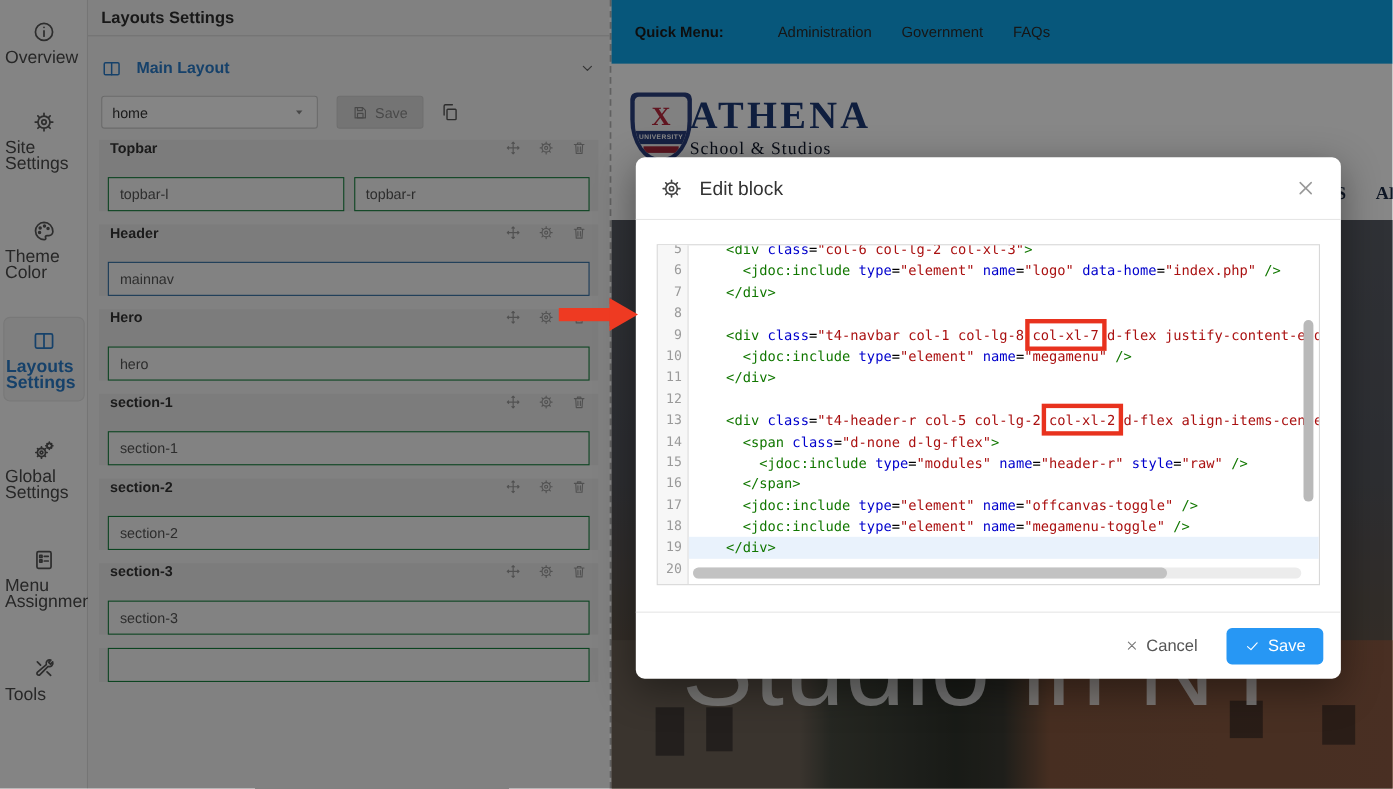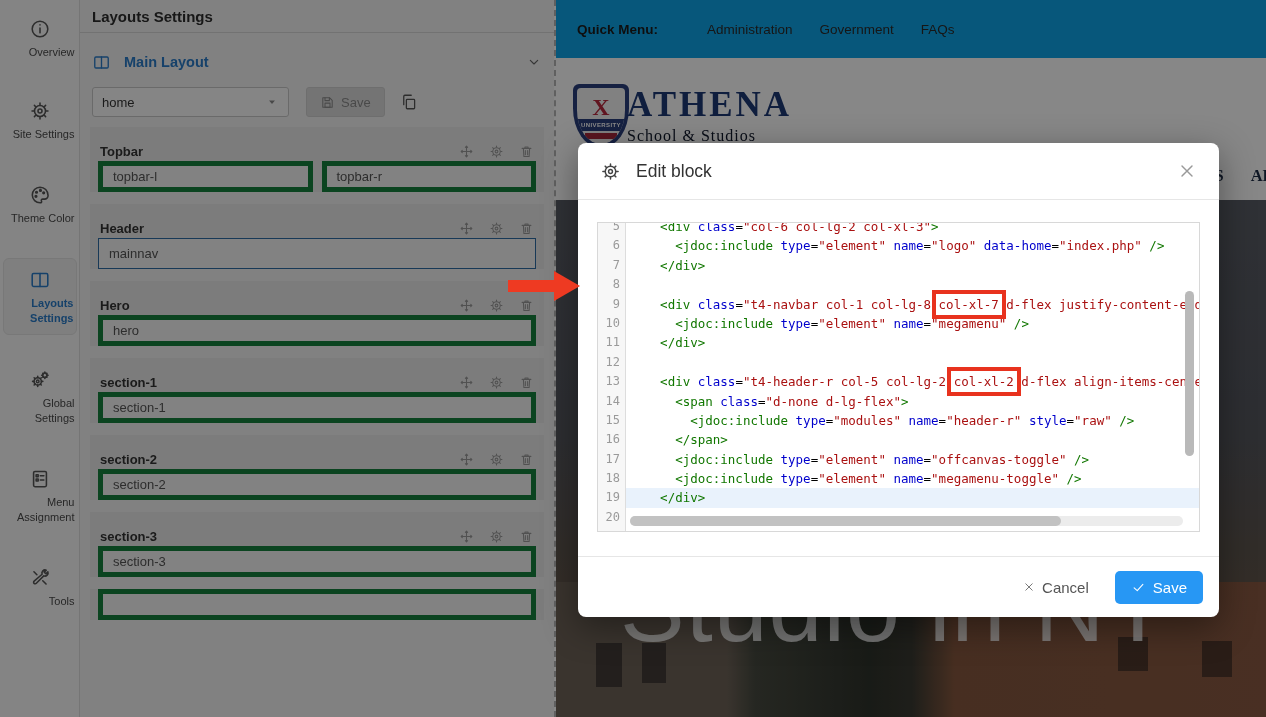--- a/index.html
+++ b/index.html
@@ -2,22 +2,22 @@
 <html><head>
 <meta charset="utf-8">
 <style>
   * { margin:0; padding:0; box-sizing:border-box; }
   html,body { width:1266px; height:717px; overflow:hidden; background:#fff;
     font-family:"Liberation Sans", sans-serif; position:relative; }
 
   
   #iconbar { position:absolute; left:0; top:0; width:80px; height:717px;
     background:#fafafa; border-right:1px solid #ddd; z-index:10; display:flex; flex-direction:column; }
-  .sb-item { width:74px; margin:0 auto; padding:10px 2px 8px; text-align:right; color:#4a4a4a;
-    font-size:11px; line-height:15px; cursor:pointer; border-radius:6px; }
+  .sb-item { width:74px; margin:0 auto; padding:10px 2px 8px; text-align:left; color:#4a4a4a;
+    font-size:16px; line-height:15px; cursor:pointer; border-radius:6px; }
   .sb-item .sb-ic { display:block; margin:0 auto 5px; width:22px; height:22px; color:#555; }
   .sb-item.active { background:#f0f0f0; border:1px solid #e2e2e2; color:#2a7cc9; font-weight:bold; }
   .sb-item.active .sb-ic { color:#2a7cc9; }
   .sb-sp1{margin-top:8px} .sb-sp2{margin-top:22px} .sb-sp3{margin-top:24px}
 
   
   #panel { position:absolute; left:80px; top:0; width:474px; height:717px; background:#f4f4f4; z-index:10; }
   #panel-title { height:33px; line-height:33px; padding-left:12px; font-size:15px; font-weight:bold;
     color:#2e2e2e; border-bottom:1px solid #d8d8d8; }
   #mainlayout-row { display:flex; align-items:center; padding:0 12px; margin-top:15px; height:28px; }
@@ -27,26 +27,26 @@
   #controls-row { display:flex; align-items:center; padding:0 12px; margin-top:11px; height:30px; }
   #tpl-select { width:197px; height:30px; background:#fcfcfc; border:1px solid #c9c9c9; border-radius:3px;
     display:flex; align-items:center; padding:0 9px; font-size:13px; color:#333; cursor:pointer; }
   #tpl-select .sel-caret { margin-left:auto; width:14px; height:14px; color:#888; }
   #save-btn { margin-left:17px; height:30px; padding:0 13px; background:#dcdcdc; border:1px solid #d0d0d0;
     border-radius:3px; color:#8b8b8b; font-size:13px; display:flex; align-items:center; gap:6px; cursor:default; }
   #save-btn .sv-ic { width:15px; height:15px; }
   #copy-btn { margin-left:15px; width:18px; height:18px; color:#555; cursor:pointer; }
 
   .card { margin:10px 10px 0; background:#ebebeb; }
-  .card-head { display:flex; align-items:flex-end; height:32px; padding:0 10px;gap:16px; }
+  .card-head { display:flex; align-items:flex-start; height:32px; padding:0 10px;gap:16px; }
   .card-title { font-size:13px; font-weight:bold; color:#333; }
   .card-acts { margin-left:auto; display:flex; gap:15px; }
   .card-acts .ca { width:15px; height:15px; color:#9a9a9a; cursor:pointer; }
   .blocks { display:flex; gap:9px; margin:2px 8px 12px; }
-  .block { flex:1; height:31px; background:#f5f5f5; border:5px solid #15803d;
+  .block { flex:1; height:31px; background:#f5f5f5; border:1px solid #15803d;
     display:flex; align-items:center; padding-left:10px; font-size:13px; color:#555; cursor:pointer; }
   .card.hl .block { border:1px solid #2e6da4; }
 
   
   #red-arrow { position:absolute; left:508px; top:271px; z-index:120; width:72px; height:30px; }
   #red-arrow .shaft { position:absolute; left:0; top:9px; width:48px; height:12px; background:#ee3a22; }
   #red-arrow .head { position:absolute; left:46px; top:0; width:0; height:0;
     border-top:15px solid transparent; border-bottom:15px solid transparent; border-left:26px solid #ee3a22; }
 
   

